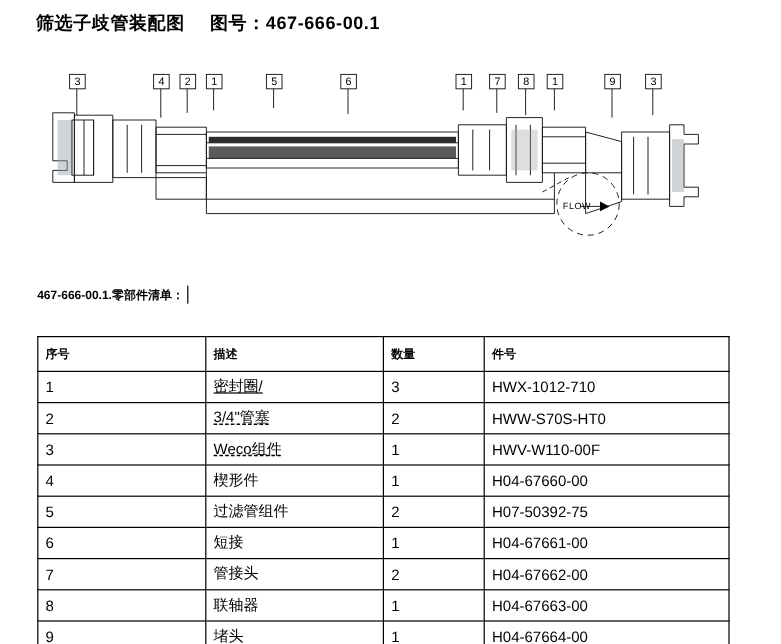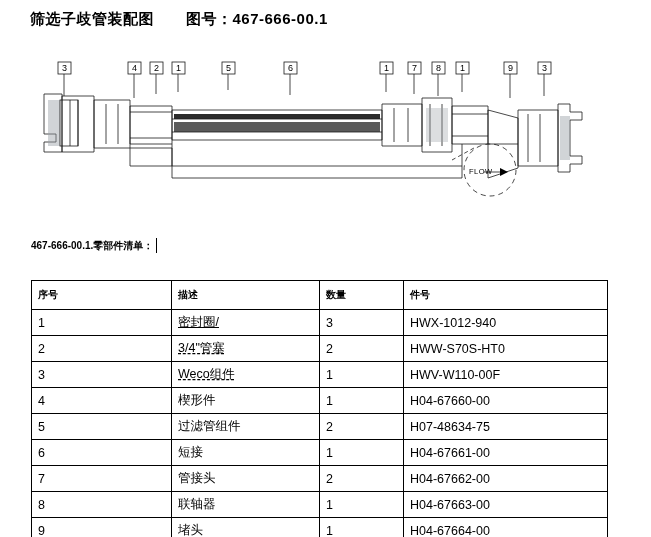--- a/index.html
+++ b/index.html
@@ -20,21 +20,21 @@
     width: 651px;
     height: 537px;
   }
   
   .title-row {
     position: absolute;
     left: 30px;
     top: 10px;
     display: flex;
     align-items: center;
-    gap: 32px;
+    gap: 21px;
     font-weight: bold;
     font-size: 15px;
     letter-spacing: 0.5px;
   }
   .title-row .t-main { white-space: nowrap; }
   .title-row .t-num { white-space: nowrap; }
 
   
   .drawing {
     position: absolute;
@@ -259,21 +259,21 @@
         <th class="th-desc">描述</th>
         <th class="th-qty">数量</th>
         <th class="th-pn">件号</th>
       </tr>
     </thead>
     <tbody>
       <tr>
         <td class="c-no-cell">1</td>
         <td class="c-desc-cell cell-underline">密封圈/</td>
         <td class="c-qty-cell">3</td>
-        <td class="c-pn-cell">HWX-1012-940</td>
+        <td class="c-pn-cell">HWX-1012-710</td>
       </tr>
       <tr>
         <td class="c-no-cell">2</td>
         <td class="c-desc-cell cell-underline-dashed">3/4"管塞</td>
         <td class="c-qty-cell">2</td>
         <td class="c-pn-cell">HWW-S70S-HT0</td>
       </tr>
       <tr>
         <td class="c-no-cell">3</td>
         <td class="c-desc-cell cell-underline-dashed">Weco组件</td>
@@ -283,21 +283,21 @@
       <tr>
         <td class="c-no-cell">4</td>
         <td class="c-desc-cell">楔形件</td>
         <td class="c-qty-cell">1</td>
         <td class="c-pn-cell">H04-67660-00</td>
       </tr>
       <tr>
         <td class="c-no-cell">5</td>
         <td class="c-desc-cell">过滤管组件</td>
         <td class="c-qty-cell">2</td>
-        <td class="c-pn-cell">H07-48634-75</td>
+        <td class="c-pn-cell">H07-50392-75</td>
       </tr>
       <tr>
         <td class="c-no-cell">6</td>
         <td class="c-desc-cell">短接</td>
         <td class="c-qty-cell">1</td>
         <td class="c-pn-cell">H04-67661-00</td>
       </tr>
       <tr>
         <td class="c-no-cell">7</td>
         <td class="c-desc-cell">管接头</td>

